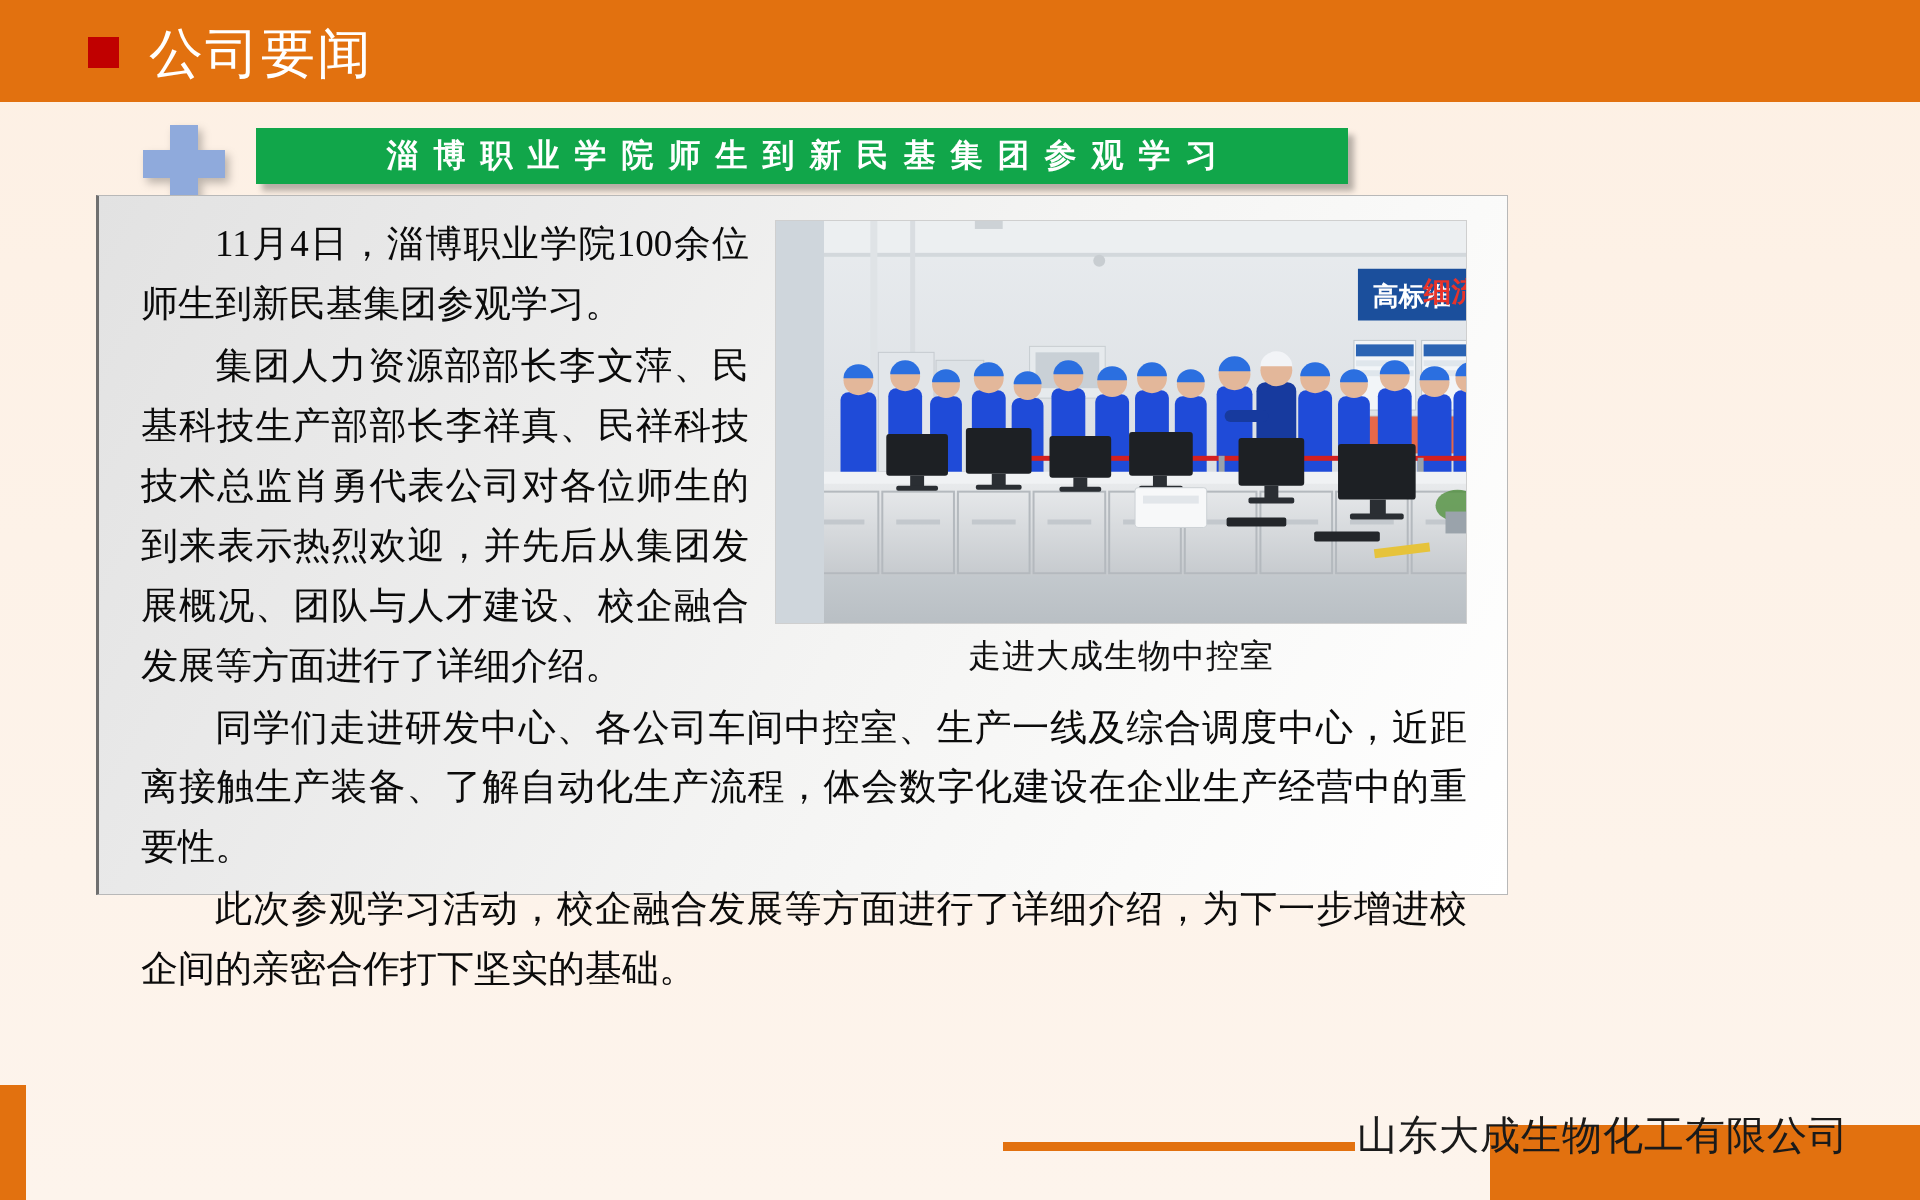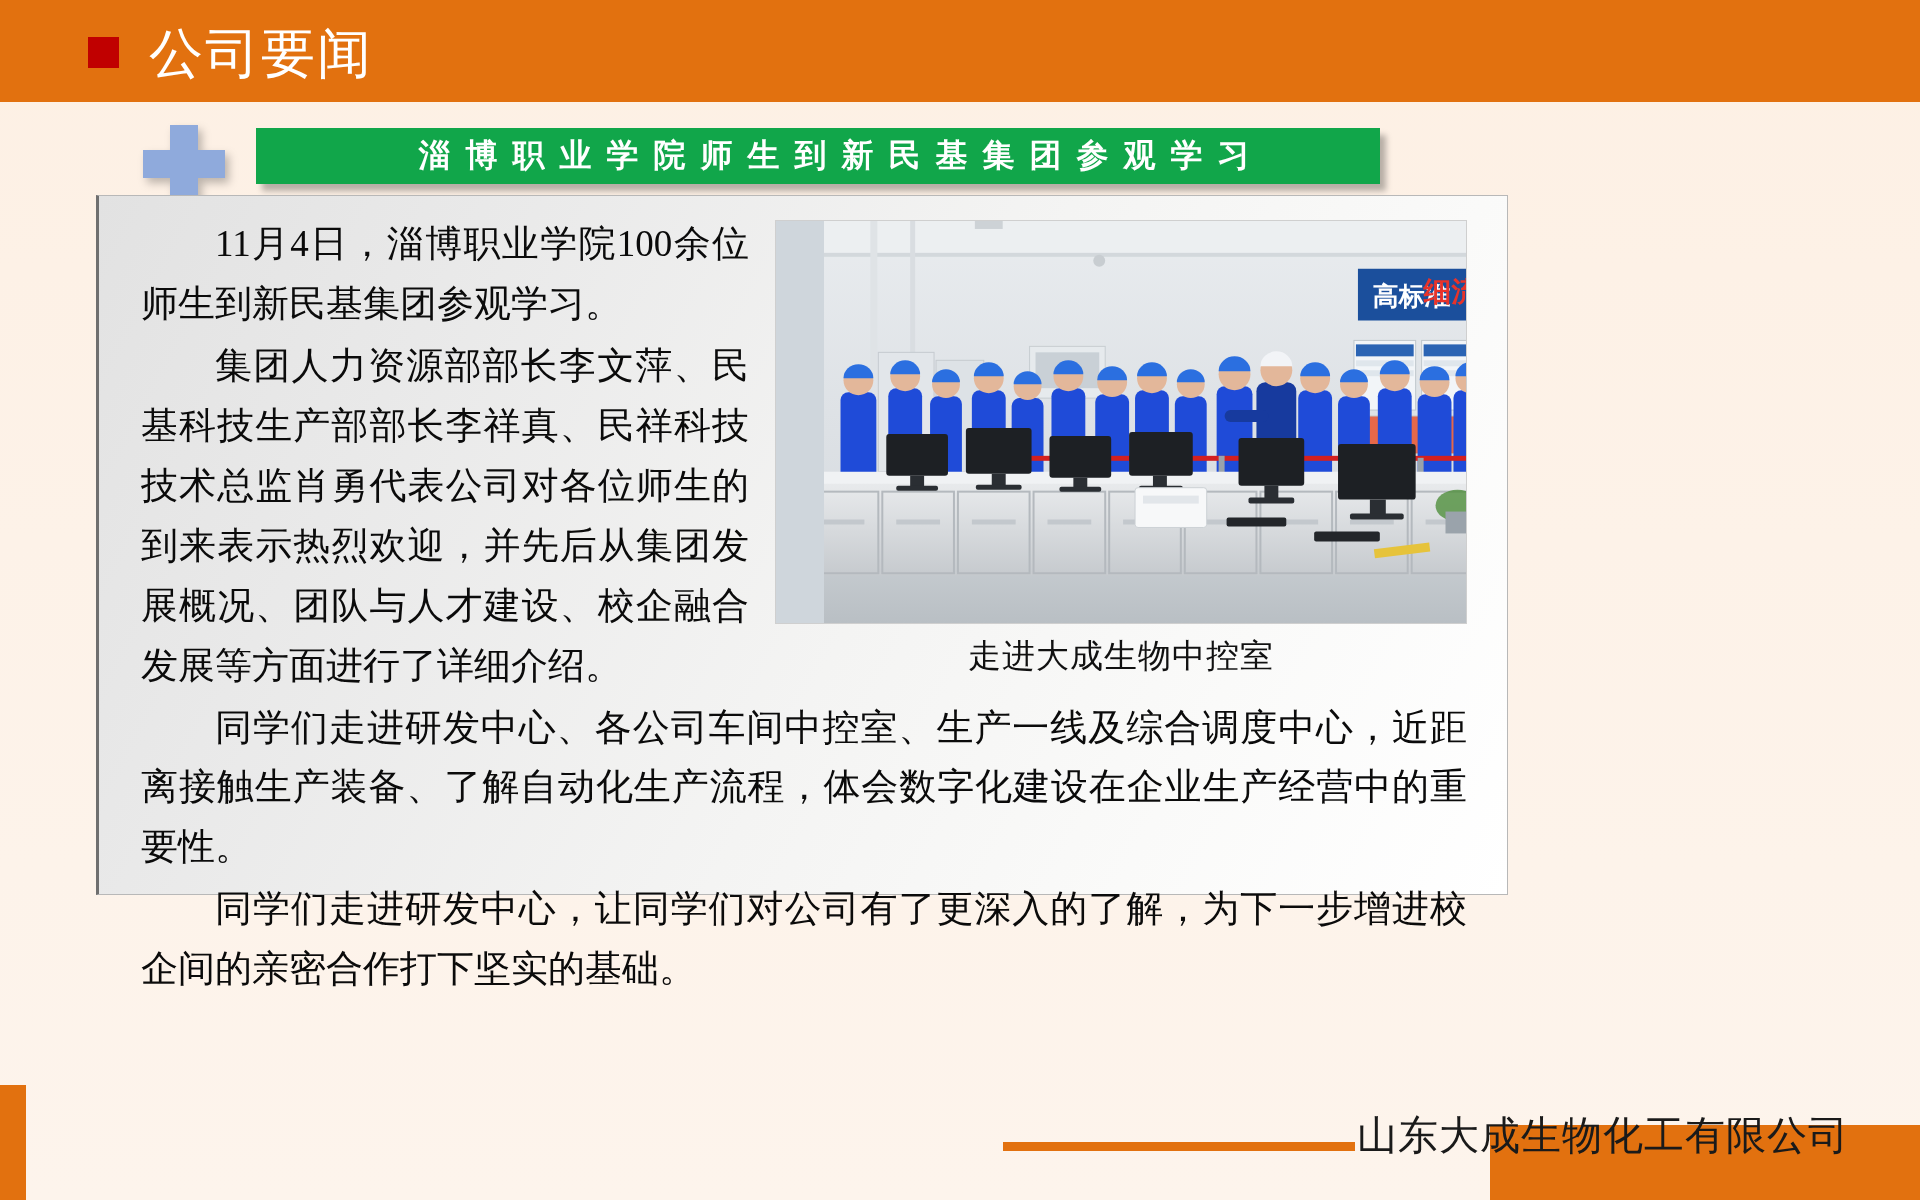--- a/index.html
+++ b/index.html
@@ -99,21 +99,20 @@
     position: absolute;
     left: 256px;
     top: 128px;
     width: 1092px;
     height: 56px;
     background: #11a64a;
     box-shadow: 6px 7px 6px rgba(0,0,0,0.28);
     display: flex;
     align-items: center;
     justify-content: center;
-    padding-left: 32px;
   }
   .green-banner-text {
     color: #ffffff;
     font-size: 32px;
     font-weight: bold;
     letter-spacing: 15px;
     text-indent: 15px;
     font-family: "Liberation Sans", "DejaVu Sans", sans-serif;
     white-space: nowrap;
   }
@@ -398,21 +397,21 @@
           <rect x="648" y="292" width="24" height="22" fill="#9aa3ab"></rect>
         </svg>
       </div>
       <div class="photo-caption">走进大成生物中控室</div>
     </div>
 
     <div class="body-text">
       <p>11月4日，淄博职业学院100余位师生到新民基集团参观学习。</p>
       <p>集团人力资源部部长李文萍、民基科技生产部部长李祥真、民祥科技技术总监肖勇代表公司对各位师生的到来表示热烈欢迎，并先后从集团发展概况、团队与人才建设、校企融合发展等方面进行了详细介绍。</p>
       <p>同学们走进研发中心、各公司车间中控室、生产一线及综合调度中心，近距离接触生产装备、了解自动化生产流程，体会数字化建设在企业生产经营中的重要性。</p>
-      <p>同学们走进研发中心，让同学们对公司有了更深入的了解，为下一步增进校企间的亲密合作打下坚实的基础。</p>
+      <p>此次参观学习活动，校企融合发展等方面进行了详细介绍，为下一步增进校企间的亲密合作打下坚实的基础。</p>
     </div>
   </div>
 
   <div class="left-strip"></div>
   <div class="bottom-strip"></div>
   <div class="footer-line"></div>
   <div class="footer-company">山东大成生物化工有限公司</div>
 
 </div>
 

